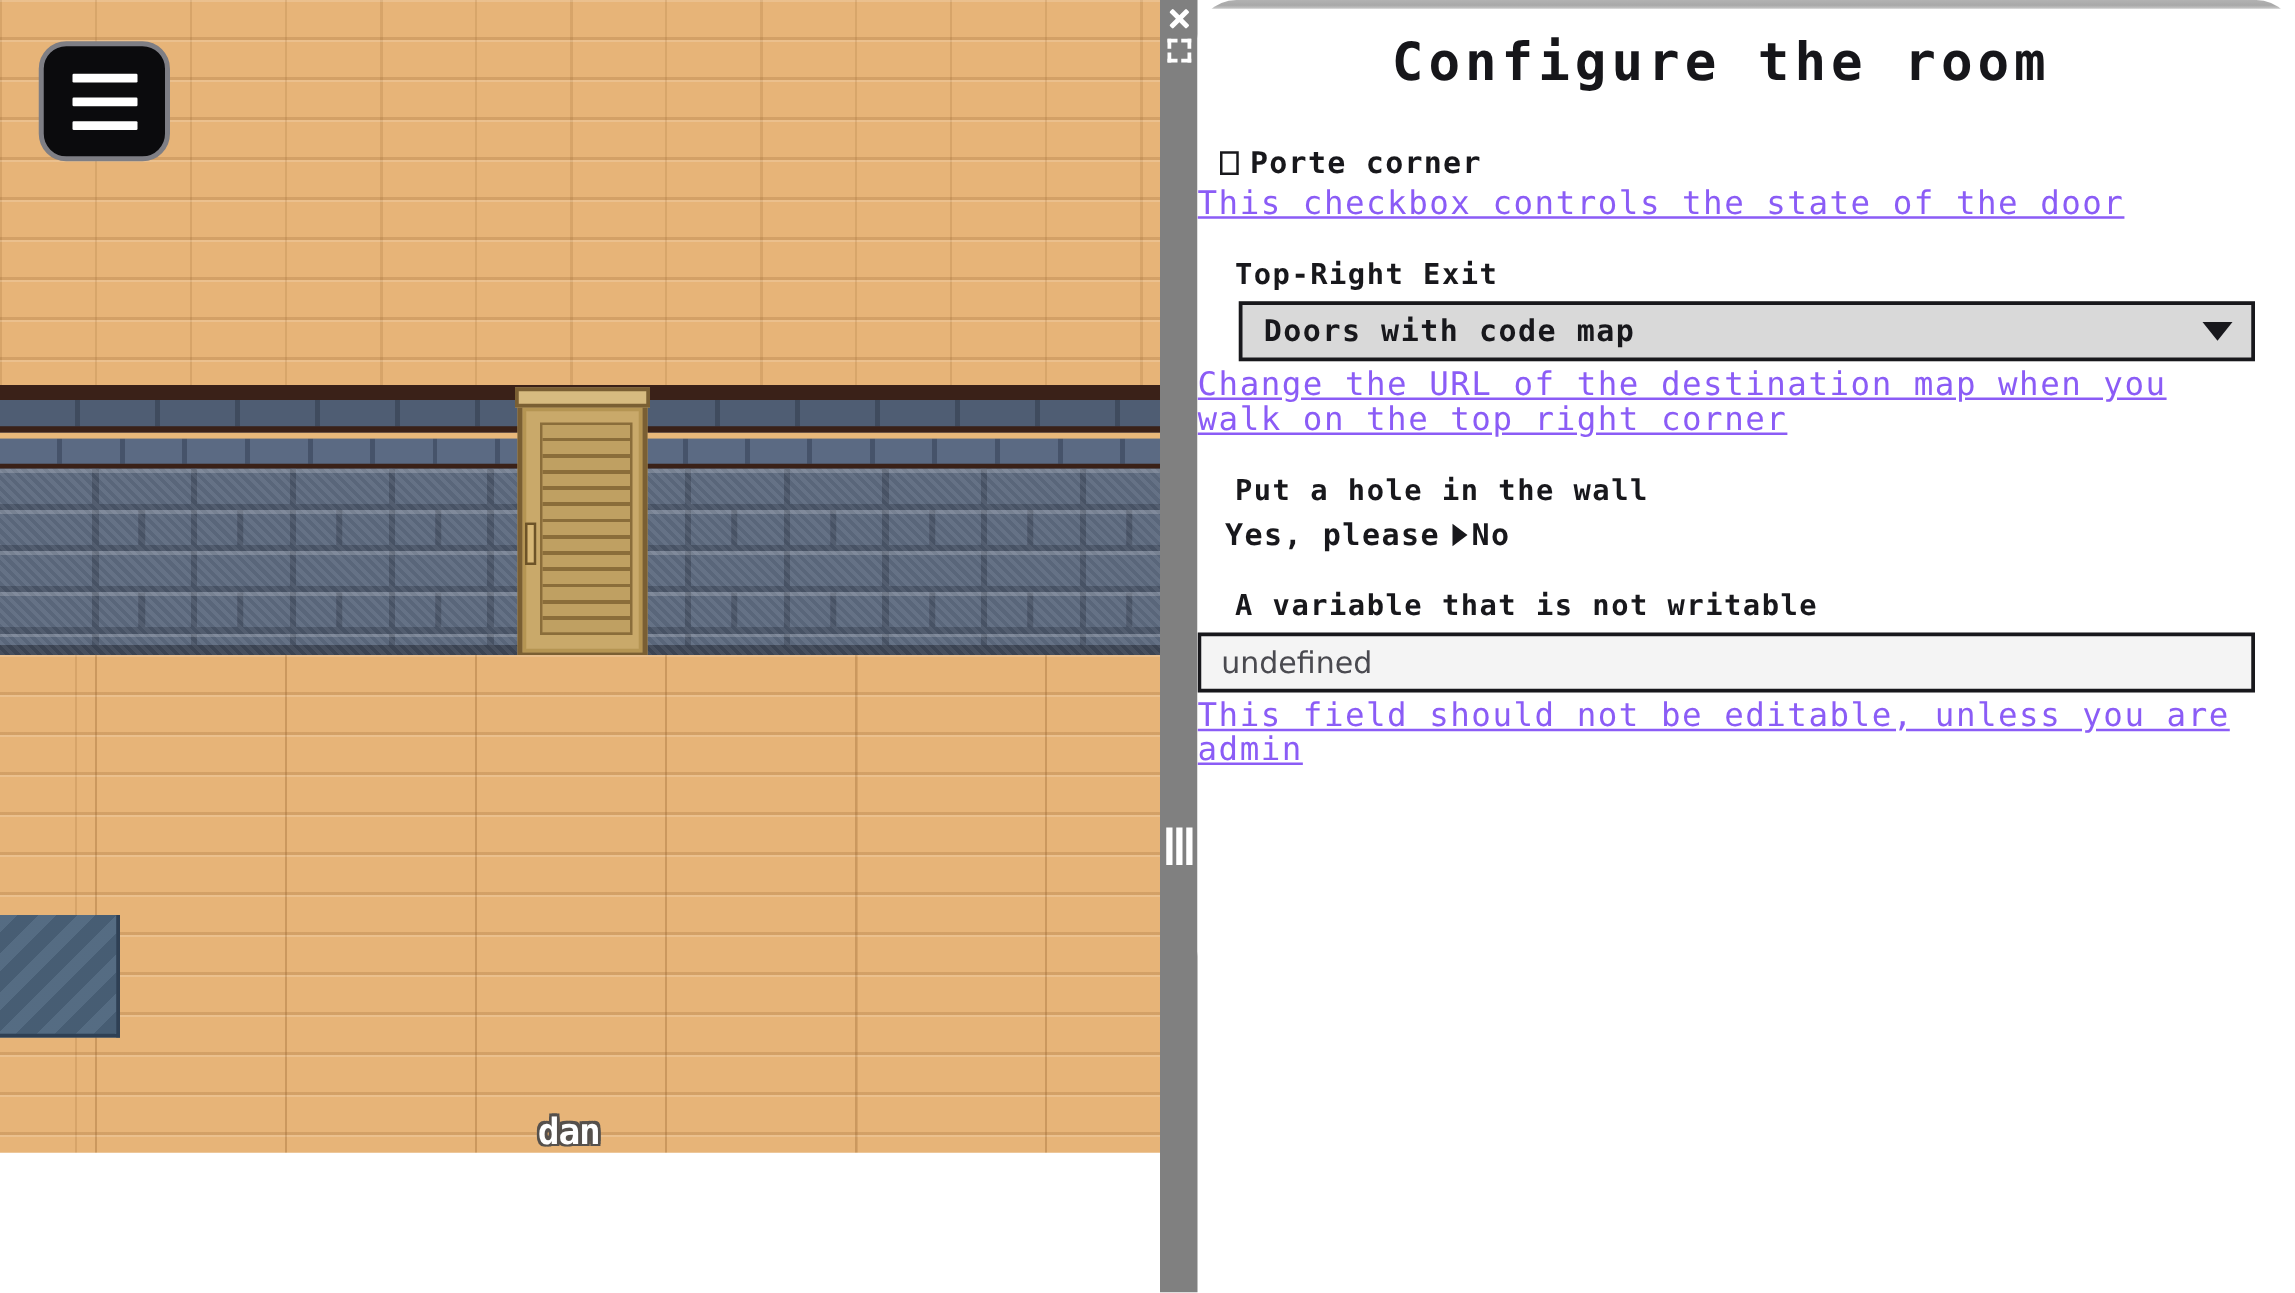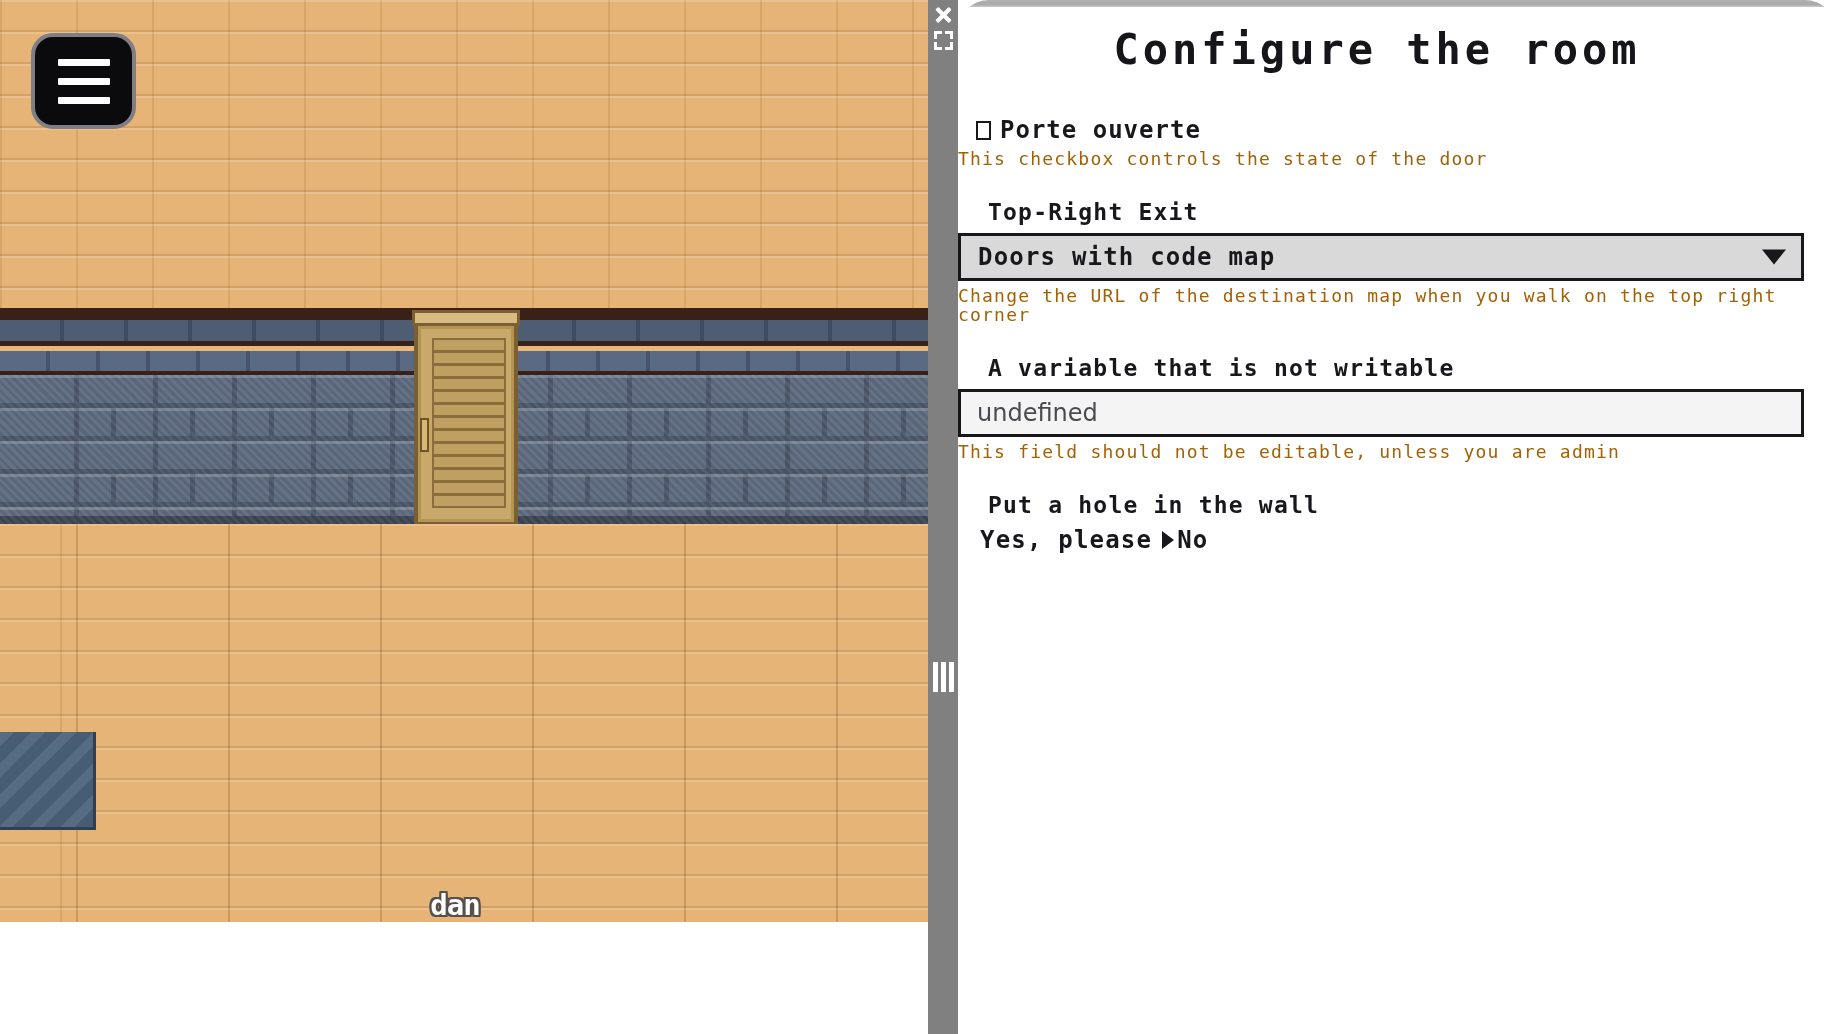--- a/index.html
+++ b/index.html
@@ -343,26 +343,27 @@
   .glyph-box {
     display: inline-block;
     width: 15px; height: 19px;
     border: 2px solid #18181c;
     margin-right: 9px;
     background: #fff;
   }
 
   .help-text {
     font-family: "DejaVu Sans Mono", monospace;
-    font-size: 18px;
-    color: #a16207;
+    font-size: 26px;
+    color: #8b5cf6;
     margin: 6px 0 0 0;
     letter-spacing: 1.2px;
     line-height: 1.05;
     max-width: 840px;
+    text-decoration: underline;
   }
 
   .field-label {
     font-family: "DejaVu Sans Mono", monospace;
     font-size: 23px;
     font-weight: bold;
     color: #18181c;
     letter-spacing: 1.2px;
     margin: 30px 0 8px 0;
     padding-left: 30px;
@@ -377,21 +378,21 @@
     border: 3px solid #18181c;
     font-family: "DejaVu Sans Mono", monospace;
     font-size: 24px;
     font-weight: bold;
     color: #18181c;
     letter-spacing: 1.2px;
     padding: 0 48px 0 17px;
     cursor: pointer;
     border-radius: 0;
   }
-  .select-wrap { position: relative; max-width: 846px; }
+  .select-wrap { position: relative; max-width: 846px; padding-left: 33px; }
   .select-arrow {
     position: absolute; right: 18px; top: 50%;
     transform: translateY(-50%);
     width: 0; height: 0;
     border-left: 12px solid transparent;
     border-right: 12px solid transparent;
     border-top: 15px solid #18181c;
     pointer-events: none;
   }
 
@@ -514,54 +515,54 @@
   <div id="panel">
     <div id="panel-topbar"></div>
 
     <div id="panel-inner">
 
       <h1 id="panel-title">Configure the room</h1>
 
       <div class="field-group">
         <label class="checkbox-row">
           <span class="glyph-box"></span>
-          <span>Porte ouverte</span>
+          <span>Porte corner</span>
         </label>
         <div class="help-text">This checkbox controls the state of the door</div>
       </div>
 
       <div class="field-group">
         <div class="field-label">Top-Right Exit</div>
         <div class="select-wrap">
           <select class="wa-select">
             <option>Doors with code map</option>
           </select>
           <span class="select-arrow"></span>
         </div>
         <div class="help-text">Change the URL of the destination map when you walk on the top right corner</div>
       </div>
 
       <div class="field-group">
-      </div>
-
-      <div class="field-group">
-        <div class="field-label">A variable that is not writable</div>
-        <input class="wa-input readonly-field" type="text" readonly="" value="undefined" style="">
-        <div class="help-text">This field should not be editable, unless you are admin</div>
       </div>
 
       <div class="field-group">
         <div class="field-label">Put a hole in the wall</div>
         <div class="radio-row">
           <label class="radio-opt blank">
             <span class="glyph-tri"></span>
             <span>Yes, please</span>
           </label>
           <label class="radio-opt">
             <span class="glyph-tri"></span>
             <span>No</span>
           </label>
         </div>
       </div>
 
+      <div class="field-group">
+        <div class="field-label">A variable that is not writable</div>
+        <input class="wa-input readonly-field" type="text" readonly="" value="undefined" style="">
+        <div class="help-text">This field should not be editable, unless you are admin</div>
+      </div>
+
     </div>
   </div>
 </div>
 
 </body></html>

